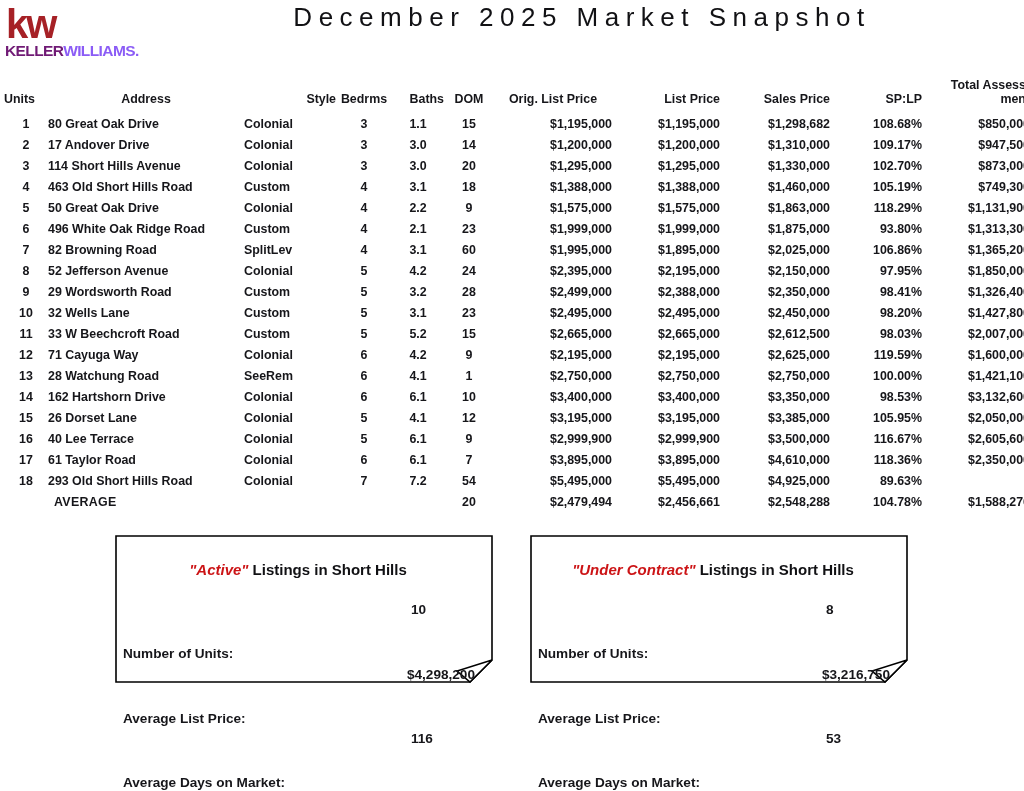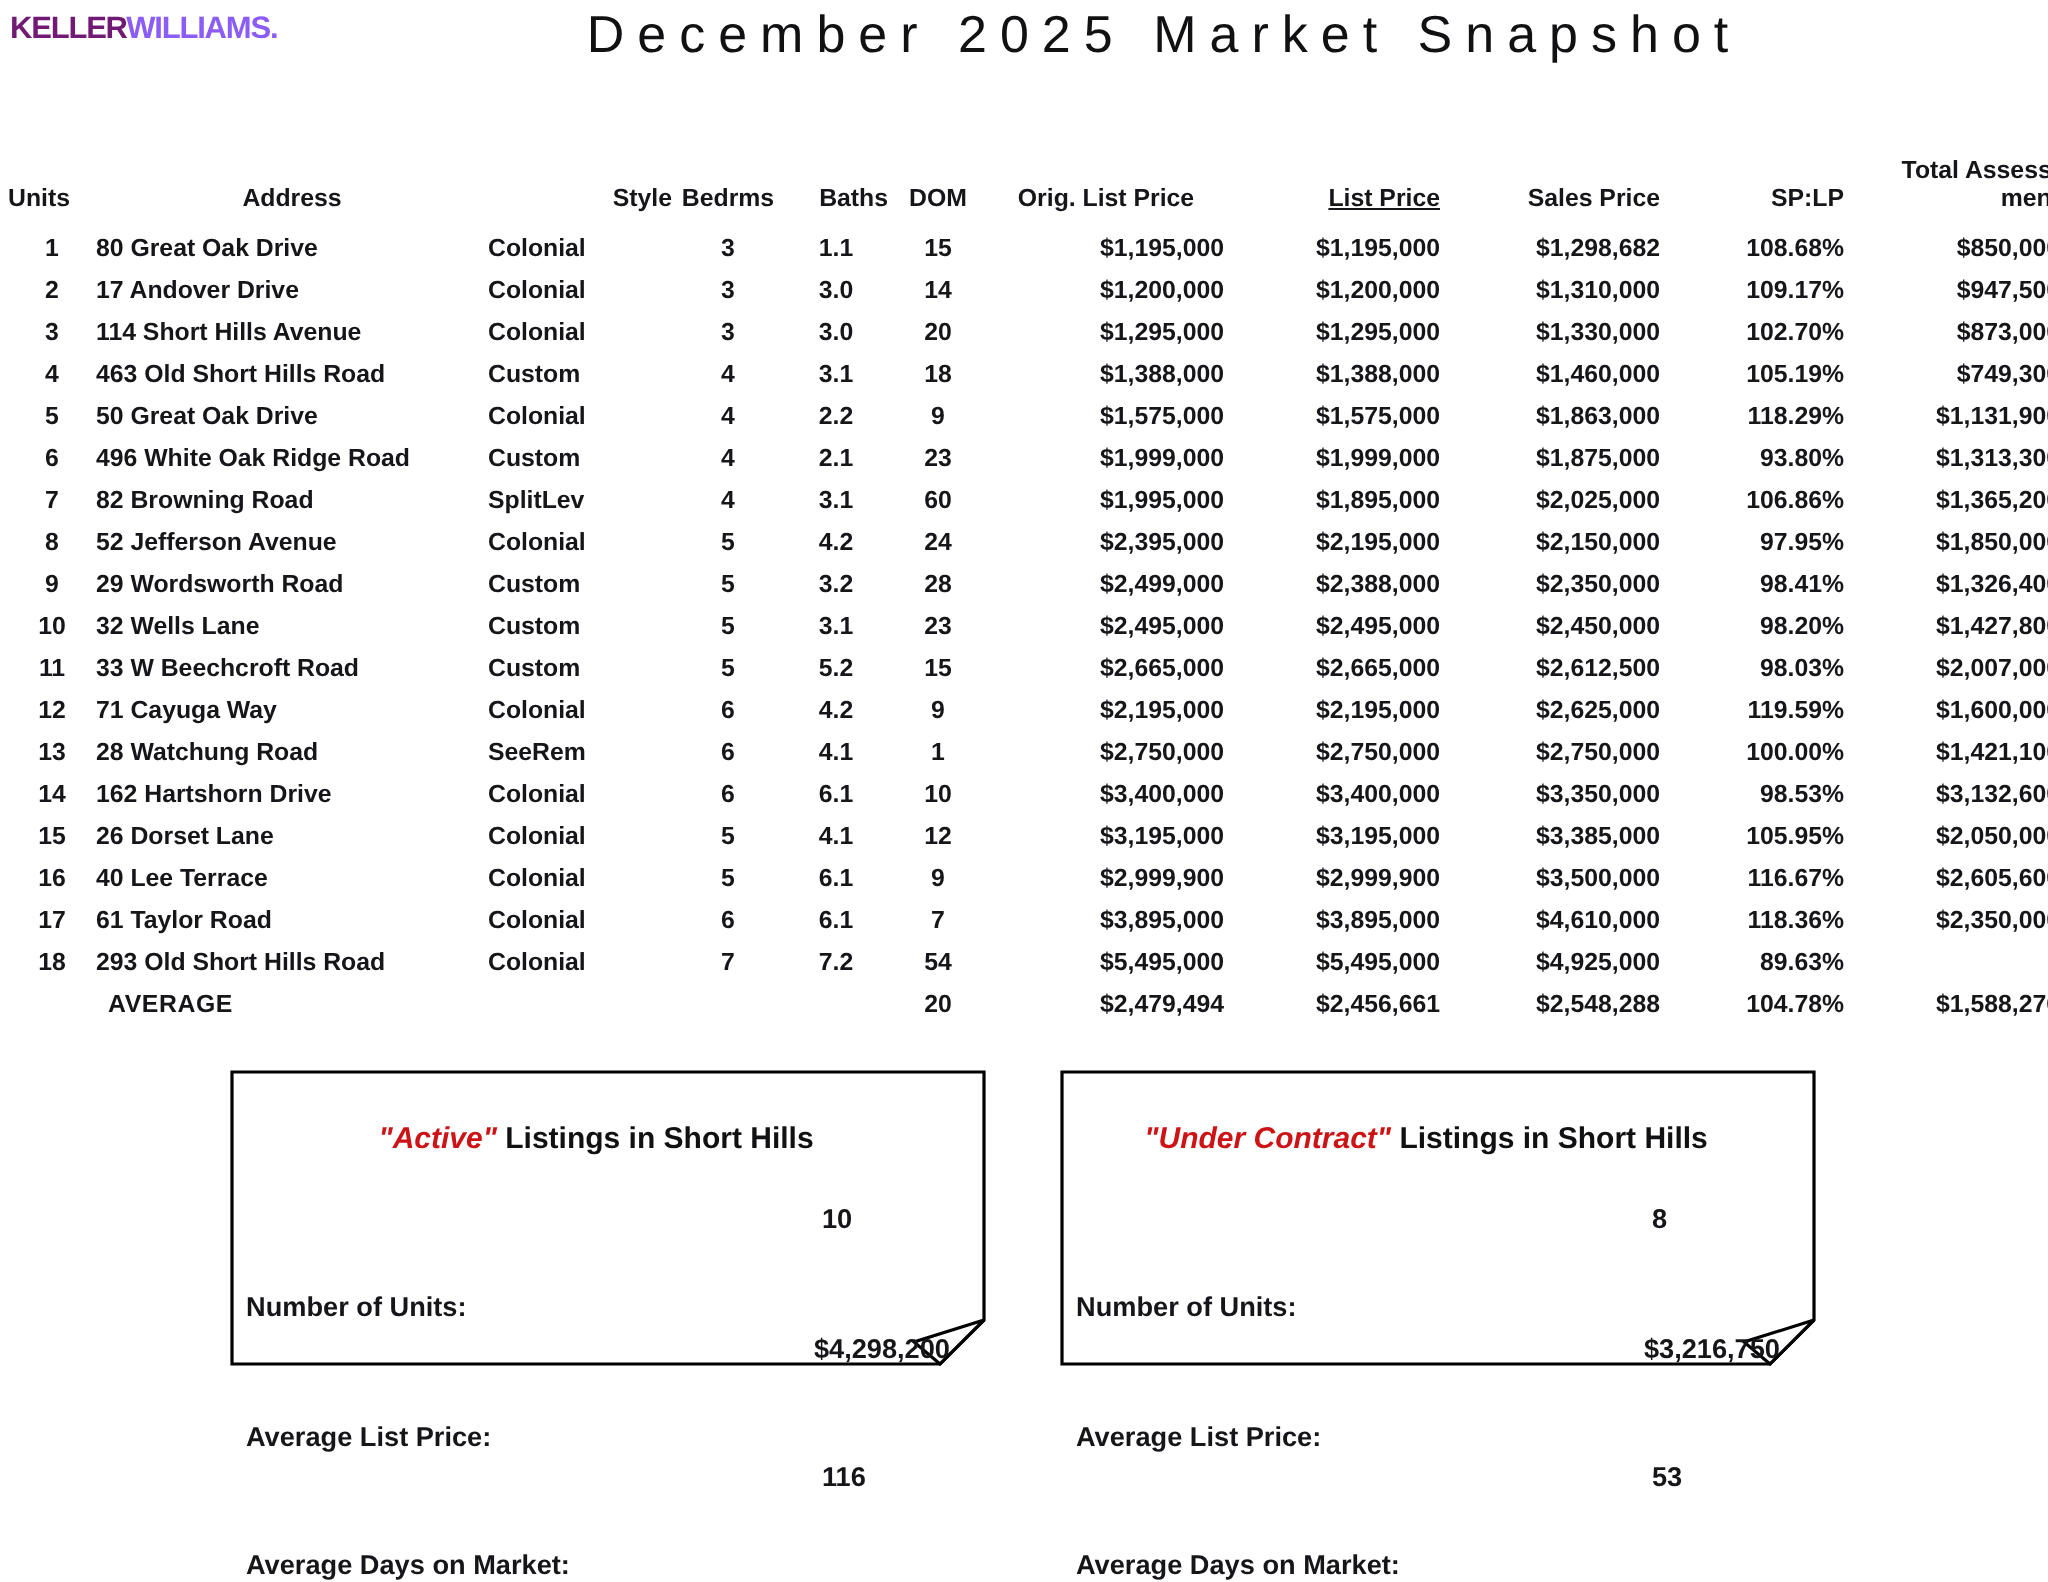--- a/index.html
+++ b/index.html
@@ -116,21 +116,21 @@
   .c-splp    { width: 92px; }
   .c-assess  { width: 108px; }
 
   th.h-units  { text-align: left;  padding-left: 6px; }
   th.h-addr   { text-align: center; }
   th.h-style  { text-align: right; padding-right: 8px; }
   th.h-bed    { text-align: center; }
   th.h-bath   { text-align: right; }
   th.h-dom    { text-align: center; }
   th.h-olp    { text-align: center; padding-right: 12px; }
-  th.h-lp     { text-align: right; padding-right: 10px; text-decoration: underline; }
+  th.h-lp     { text-align: right; padding-right: 10px; }
   th.h-sp     { text-align: right; padding-right: 8px; }
   th.h-splp   { text-align: right; padding-right: 14px; }
   th.h-assess { text-align: right; padding-right: 8px; line-height: 14px; }
 
   td.d-units  { text-align: center; padding-right: 8px; }
   td.d-addr   { text-align: left; padding-left: 2px; }
   td.d-style  { text-align: left; }
   td.d-bed    { text-align: center; }
   td.d-bath   { text-align: center; }
   td.d-dom    { text-align: center; }
@@ -190,20 +190,21 @@
     color: #16161a;
   }
   .srow .slabel { width: 288px; padding-left: 2px; white-space: nowrap; margin-top: 44px; }
   .srow .svalue { white-space: nowrap; }
 </style>
 </head>
 <body>
 
 <div class="header">
   <div class="kw-logo">
+    <span class="kw-mark">kw</span>
     <span class="kw-word"><span class="kw-keller">KELLER</span><span class="kw-williams">WILLIAMS.</span></span>
   </div>
   <div class="title-block">
     <div class="title-sub">December 2025 Market Snapshot</div>
   </div>
 </div>
 
 <div class="table-wrap">
   <table class="snapshot">
     <colgroup>

